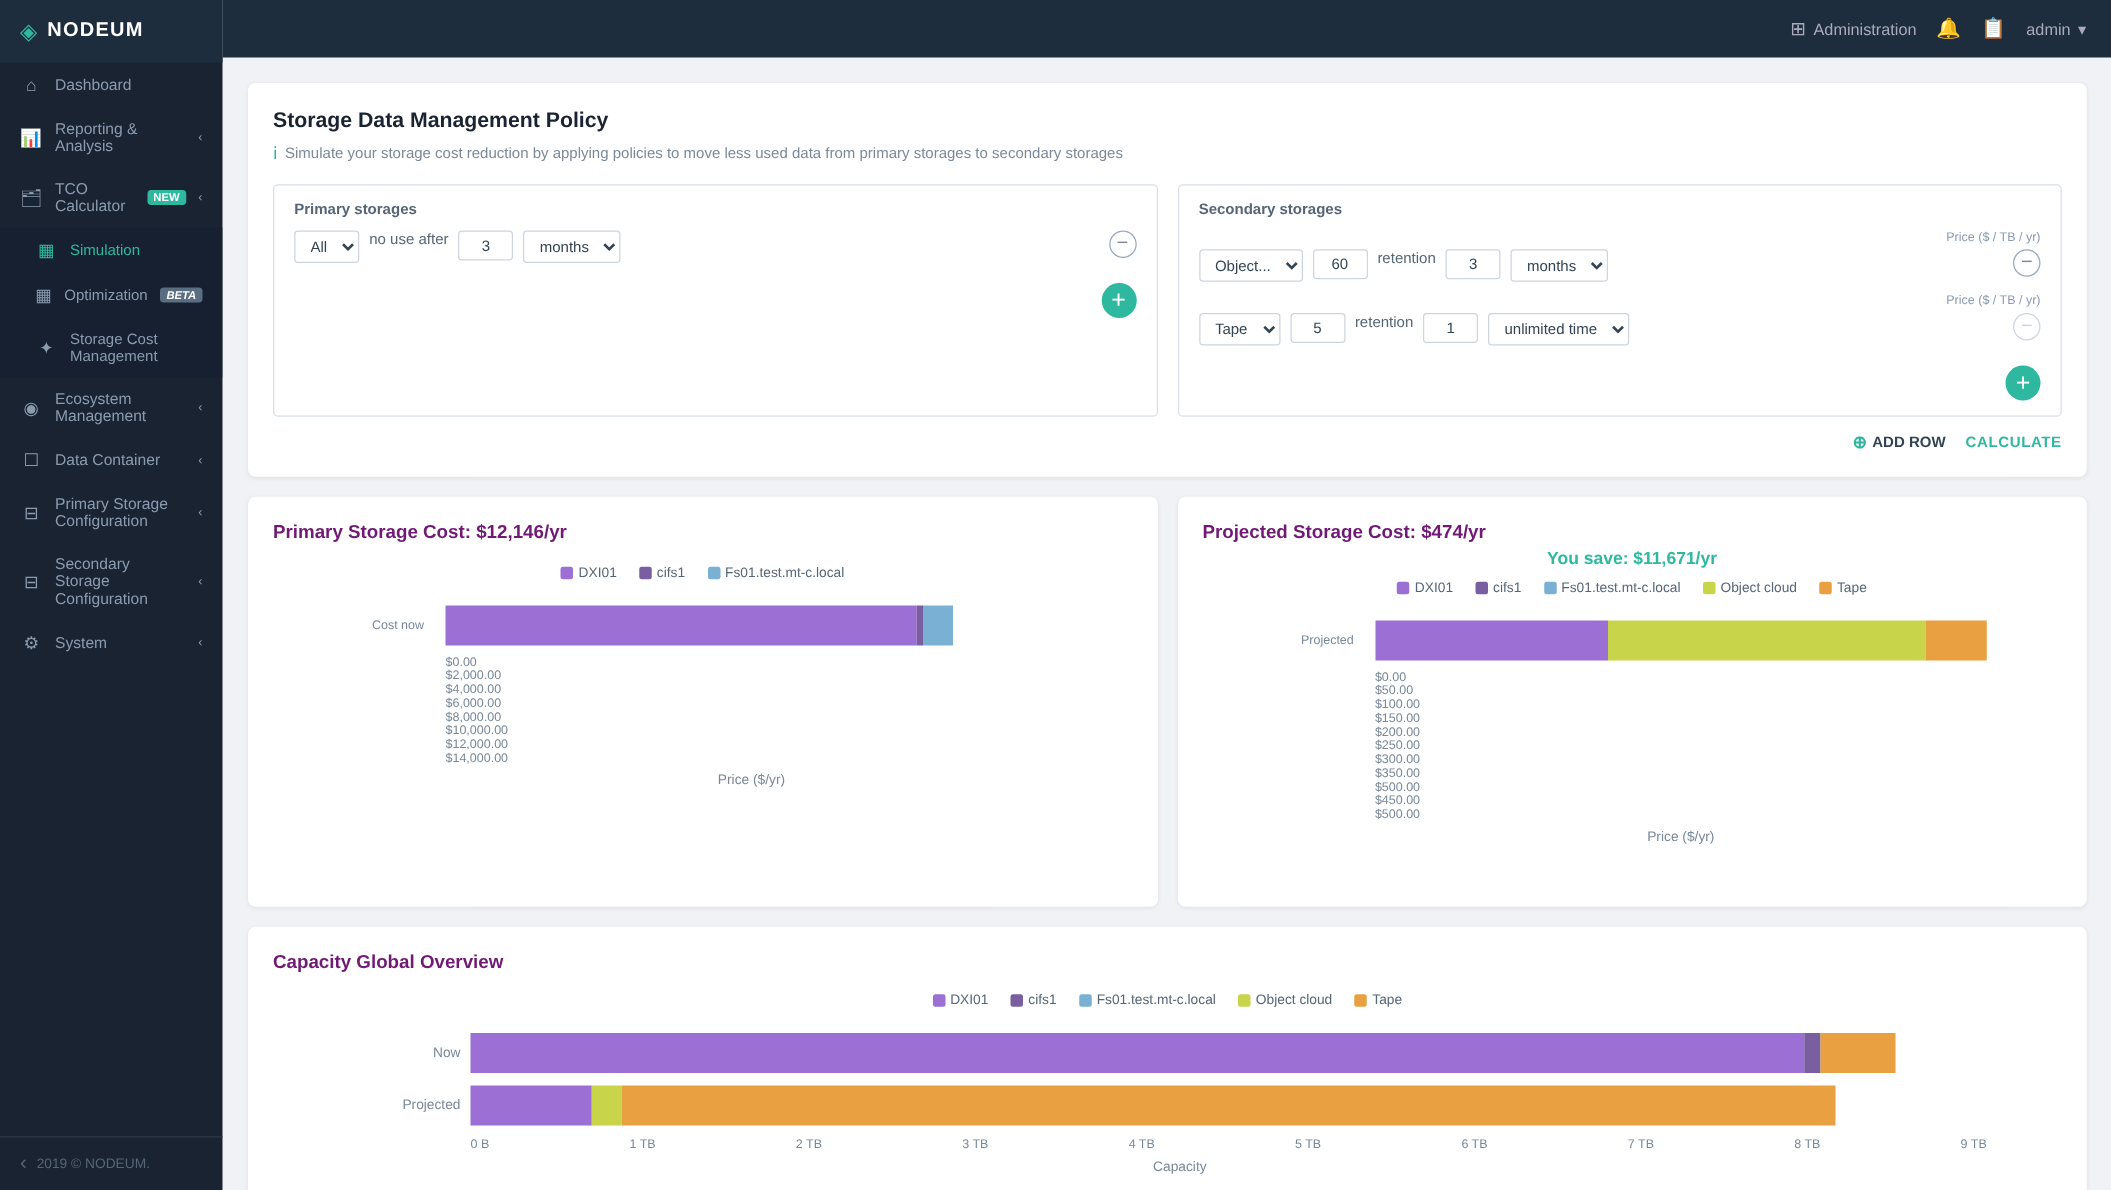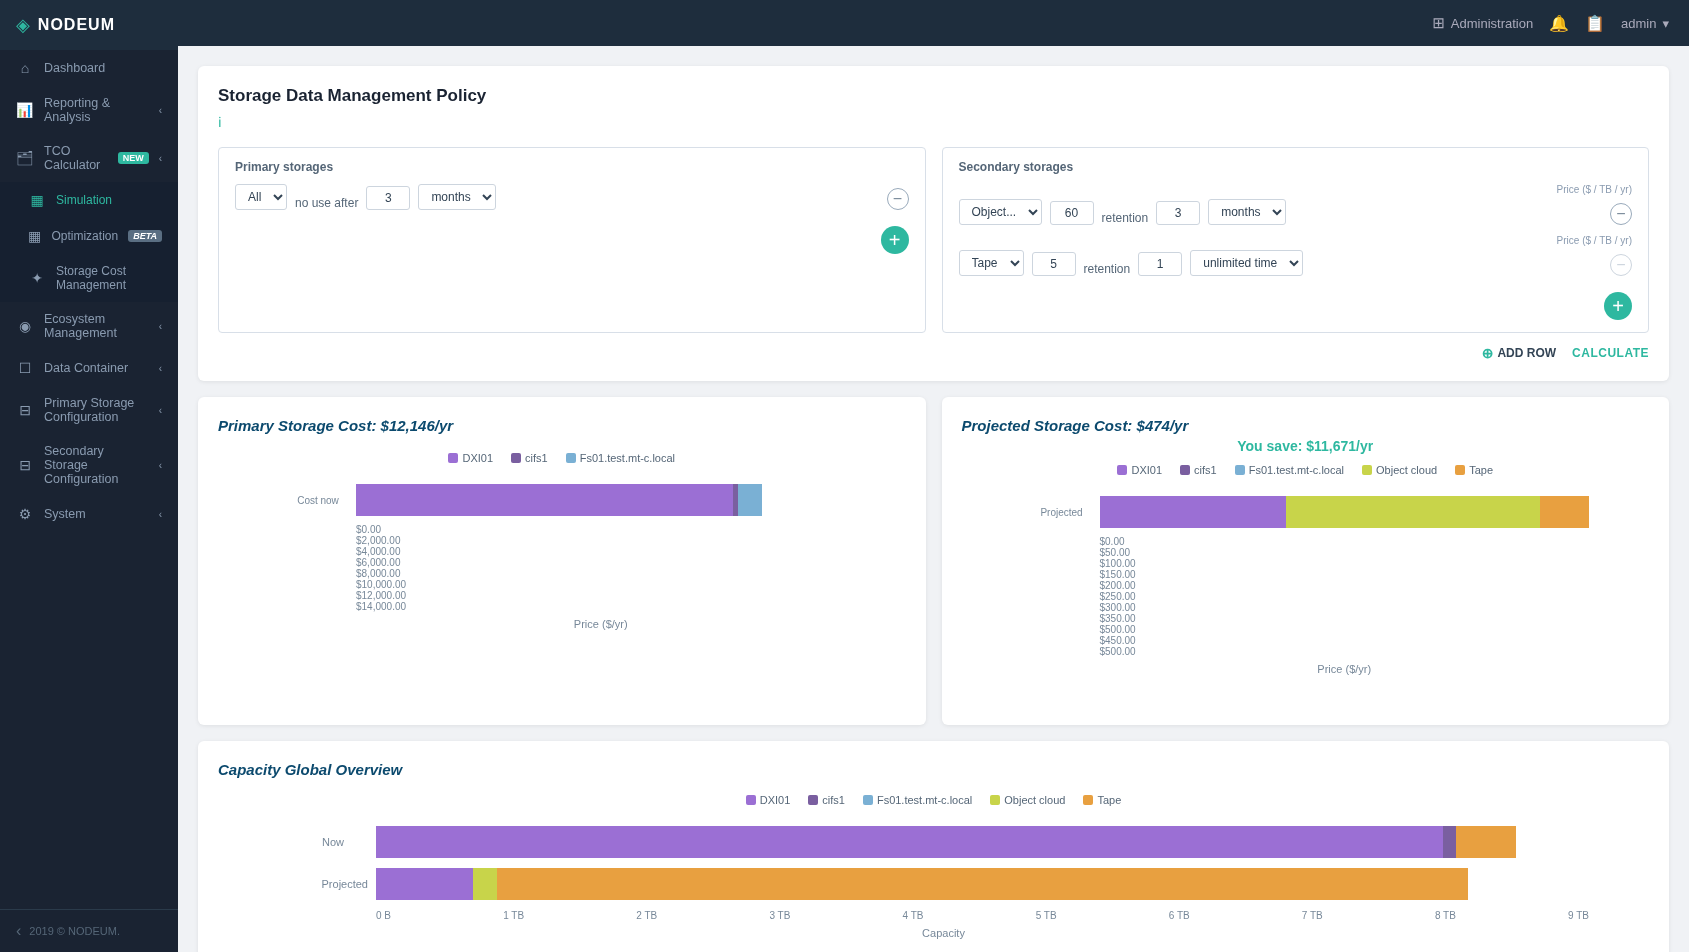--- a/index.html
+++ b/index.html
@@ -36,36 +36,36 @@
     
     .policy-title { font-size: 17px; font-weight: 600; color: #1a2332; margin-bottom: 6px; }
     .policy-info { display: flex; align-items: center; gap: 6px; color: #7a8a9a; font-size: 12px; margin-bottom: 16px; }
     .info-icon { color: #2eb8a0; font-size: 14px; }
 
     .policy-grid { display: flex; gap: 16px; }
     .policy-col { flex: 1; border: 1px solid #d8dfe8; border-radius: 4px; padding: 12px 16px; }
     .policy-col-title { font-size: 12px; font-weight: 600; color: #556677; margin-bottom: 10px; }
     .policy-price-hint { font-size: 10px; color: #8a9bb0; text-align: right; margin-bottom: 4px; }
 
-    .policy-row { display: flex; align-items: flex-end; gap: 8px; margin-bottom: 10px; }
+    .policy-row { display: flex; align-items: flex-start; gap: 8px; margin-bottom: 10px; }
     .policy-select { border: 1px solid #cdd5de; border-radius: 3px; padding: 4px 8px; font-size: 12px; color: #334455; background: #fff; }
     .policy-input { border: 1px solid #cdd5de; border-radius: 3px; padding: 4px 6px; font-size: 12px; color: #334455; width: 44px; text-align: center; }
     .policy-label { font-size: 12px; color: #556677; }
     .policy-minus { background: none; border: 1.5px solid #9ab; border-radius: 50%; width: 22px; height: 22px; cursor: pointer; font-size: 16px; line-height: 1; display: flex; align-items: center; justify-content: center; color: #7a8a9a; margin-left: auto; }
     .policy-minus-gray { background: none; border: 1.5px solid #cdd5de; border-radius: 50%; width: 22px; height: 22px; cursor: pointer; font-size: 16px; line-height: 1; display: flex; align-items: center; justify-content: center; color: #cdd5de; margin-left: auto; }
     .add-btn { background: #2eb8a0; border: none; border-radius: 50%; width: 28px; height: 28px; cursor: pointer; display: flex; align-items: center; justify-content: center; color: #fff; font-size: 20px; margin-left: auto; margin-top: 6px; }
 
     .policy-actions { display: flex; justify-content: flex-end; align-items: center; gap: 16px; margin-top: 12px; }
     .add-row-btn { display: flex; align-items: center; gap: 4px; color: #334455; font-size: 12px; cursor: pointer; font-weight: 600; }
     .calculate-btn { color: #2eb8a0; font-size: 12px; font-weight: 700; cursor: pointer; letter-spacing: 0.5px; }
 
     
     .charts-row { display: flex; gap: 16px; margin-bottom: 16px; }
     .chart-card { flex: 1; background: #fff; border-radius: 6px; padding: 20px; box-shadow: 0 1px 4px rgba(0,0,0,0.08); }
-    .chart-title { font-size: 15px; font-weight: 600; color: #0c4a6e; margin-bottom: 4px; font-style: italic; }
+    .chart-title { font-size: 15px; font-weight: 600; color: #701a75; margin-bottom: 4px; }
     .chart-savings { color: #2eb8a0; font-size: 14px; font-weight: 600; text-align: center; margin-bottom: 10px; }
 
     
     .legend { display: flex; align-items: center; gap: 18px; flex-wrap: wrap; margin-bottom: 10px; font-size: 11px; color: #556677; justify-content: center; }
     .legend-item { display: flex; align-items: center; gap: 4px; }
     .legend-dot { width: 10px; height: 10px; border-radius: 2px; display: inline-block; }
     .bar-chart-inner { padding: 10px 60px 30px 70px; }
     .bar-row { display: flex; align-items: center; margin-bottom: 6px; }
     .bar-label { width: 60px; text-align: center; font-size: 10px; color: #778899; margin-right: 8px; }
     .bar-track { flex: 1; height: 32px; position: relative; }
@@ -171,20 +171,21 @@
       <span>▾</span>
     </div>
   </div>
 
   <div class="content">
 
     <div class="card">
       <div class="policy-title">Storage Data Management Policy</div>
       <div class="policy-info">
         <span class="info-icon">ℹ</span>
+        <span>Simulate your storage cost reduction by applying policies to move less used data from primary storages to secondary storages</span>
       </div>
 
       <div class="policy-grid">
 
         <div class="policy-col">
           <div class="policy-col-title">Primary storages</div>
           <div class="policy-row">
             <select class="policy-select">
               <option>All</option>
             </select>
@@ -364,21 +365,21 @@
           <span>Object cloud</span>
         </div>
         <div class="legend-item">
           <span class="legend-dot" style="background:#e8a040;"></span>
           <span>Tape</span>
         </div>
       </div>
       <div class="capacity-chart">
 
         <div class="bar-row" style="margin-bottom:10px;">
-          <span class="bar-label" style="width:70px; text-align:center; font-size:11px; color:#778899; margin-right:8px; flex-shrink:0;">Now</span>
+          <span class="bar-label" style="width:70px; text-align:right; font-size:11px; color:#778899; margin-right:8px; flex-shrink:0;">Now</span>
           <div style="flex:1; height:32px;">
             <div style="display:flex; height:100%;">
               <div style="width:88%; background:#9b6fd4; height:100%;"></div>
               <div style="width:1%; background:#7a5fa0; height:100%;"></div>
               <div style="width:5%; background:#e8a040; height:100%;"></div>
             </div>
           </div>
         </div>
 
         <div class="bar-row" style="margin-bottom:10px;">

